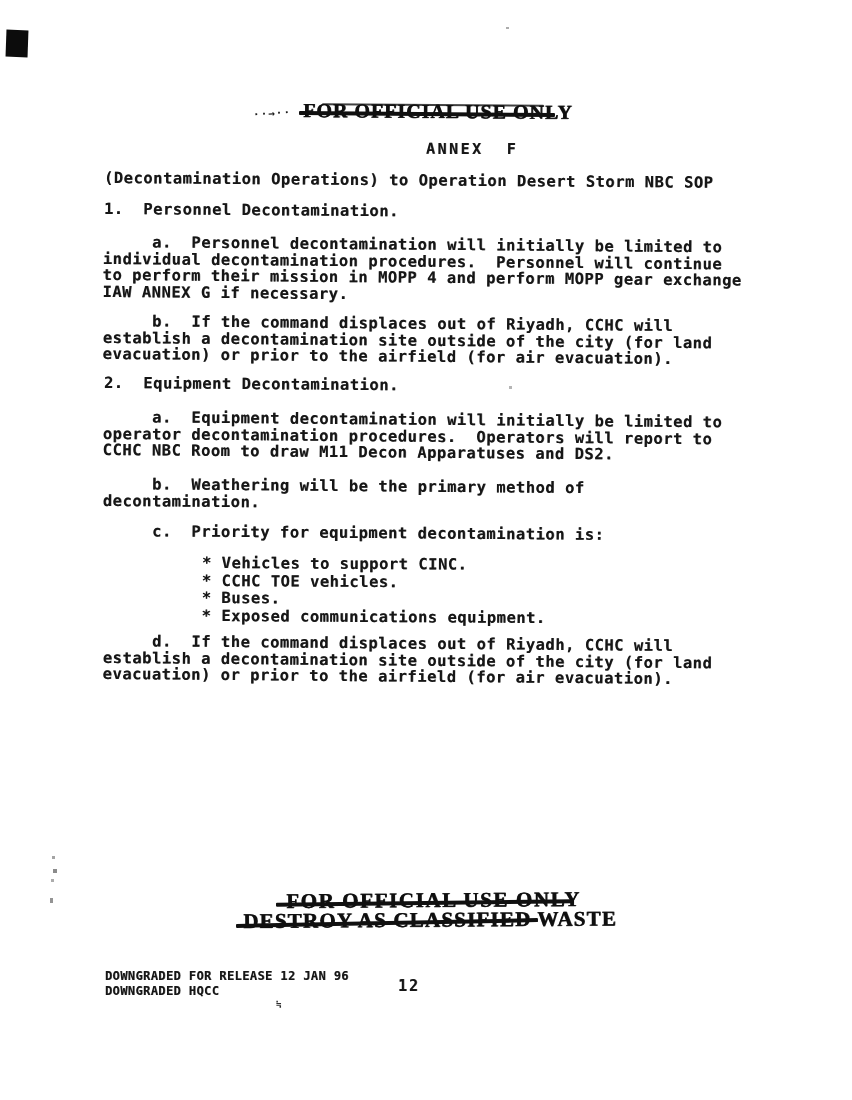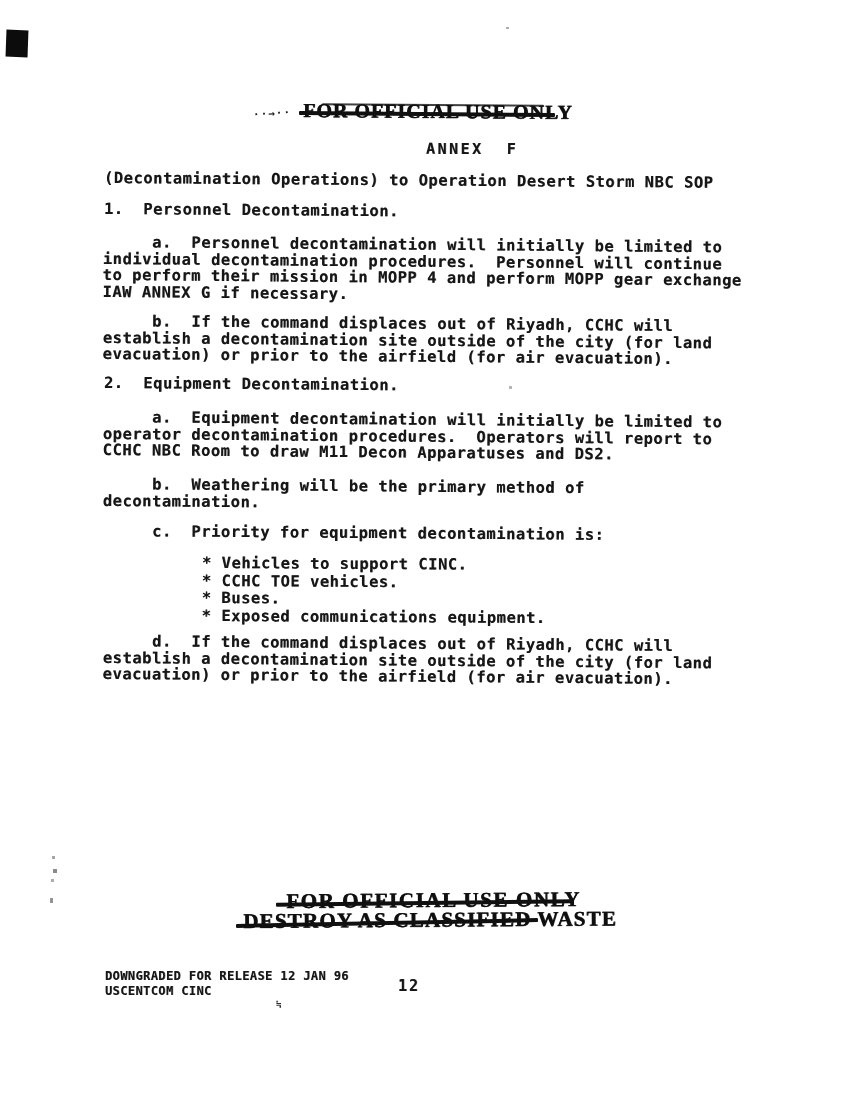--- a/index.html
+++ b/index.html
@@ -67,16 +67,16 @@
   <div class="speck" style="left:50px;top:898px;width:3px;height:5px;opacity:.65;"></div>
 
   <div class="abs stamp stamp2" style="left:286px;top:889px;letter-spacing:1.6px;">FOR OFFICIAL USE ONLY</div>
   <div class="strike" style="left:276px;top:901px;width:298px;height:3.5px;transform:rotate(-0.7deg);"></div>
   <div class="abs stamp stamp2" style="left:243px;top:909px;letter-spacing:1.2px;">DESTROY AS CLASSIFIED WASTE</div>
   <div class="strike" style="left:236px;top:921px;width:302px;height:4px;transform:rotate(-1.1deg);"></div>
 
   <div class="abs mono-b ink pg-num" style="left:398px;top:977px;">12</div>
 
   <div class="abs mono-b ink footer-line" style="left:105px;top:969px;">DOWNGRADED FOR RELEASE 12 JAN 96</div>
-  <div class="abs mono-b ink footer-line" style="left:105px;top:984px;">USCENTCOM CINC</div>
+  <div class="abs mono-b ink footer-line" style="left:105px;top:984px;">DOWNGRADED HQCC</div>
   <div class="abs mono-b tiny-mark" style="left:276px;top:999px;">≒</div>
 
 </div>
 
 </body></html>

